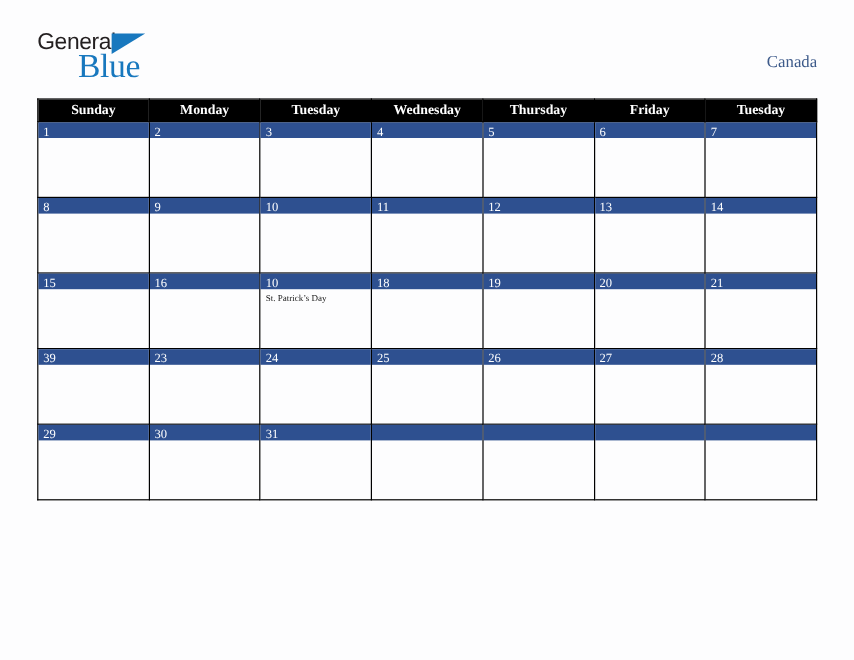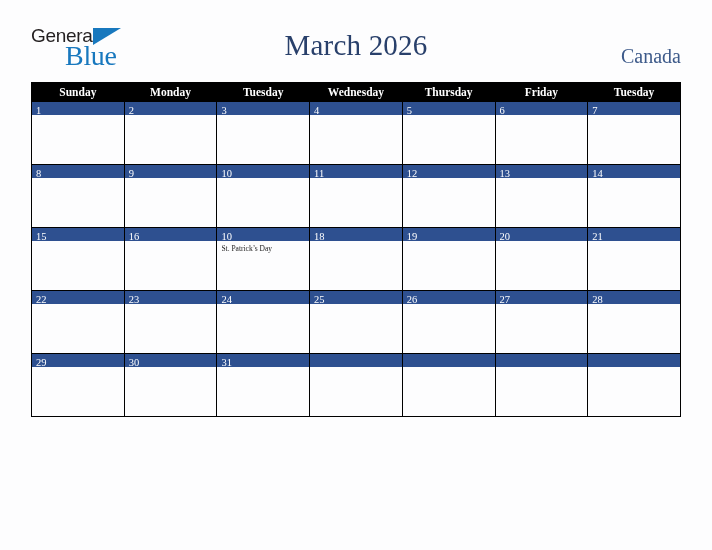--- a/index.html
+++ b/index.html
@@ -73,21 +73,21 @@
     font-family: "Liberation Serif", serif;
     font-size: 29px;
     color: #29406b;
     letter-spacing: 0.2px;
   }
   .region {
     position: absolute;
     right: 31px;
     top: 45px;
     font-family: "Liberation Serif", serif;
-    font-size: 20px;
+    font-size: 14px;
     color: #3d5a8a;
   }
 
   
   .calendar {
     position: absolute;
     left: 31px;
     top: 82px;
     width: 650px;
     border-collapse: collapse;
@@ -146,21 +146,20 @@
 <div class="page">
 
   <div class="header">
 
     <div class="logo">
       <span class="logo-general">General</span>
       <span class="logo-tri"></span>
       <span class="logo-blue">Blue</span>
     </div>
 
-    <div class="title">March 2026</div>
 
     <div class="region">Canada</div>
 
   </div>
 
   <table class="calendar">
     <thead>
       <tr id="weekday-row">
           <th>Sunday</th>
           <th>Monday</th>
@@ -302,21 +301,21 @@
           <td>
             <div class="cell">
               <div class="daynum-band"><span class="daynum">21</span></div>
               <div class="events"></div>
             </div>
           </td>
         </tr>
         <tr>
           <td>
             <div class="cell">
-              <div class="daynum-band"><span class="daynum">22</span></div>
+              <div class="daynum-band"><span class="daynum">39</span></div>
               <div class="events"></div>
             </div>
           </td>
           <td>
             <div class="cell">
               <div class="daynum-band"><span class="daynum">23</span></div>
               <div class="events"></div>
             </div>
           </td>
           <td>

